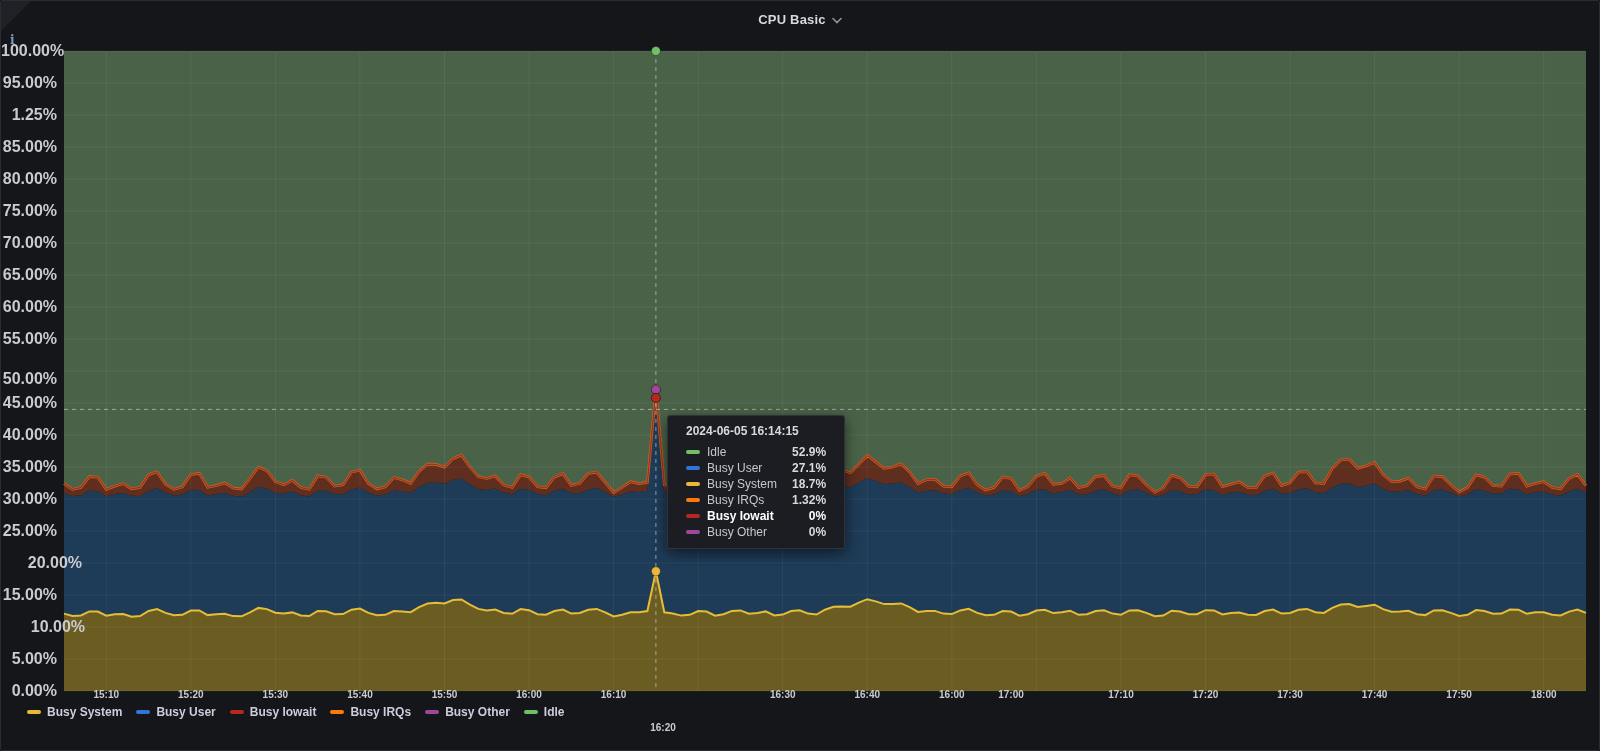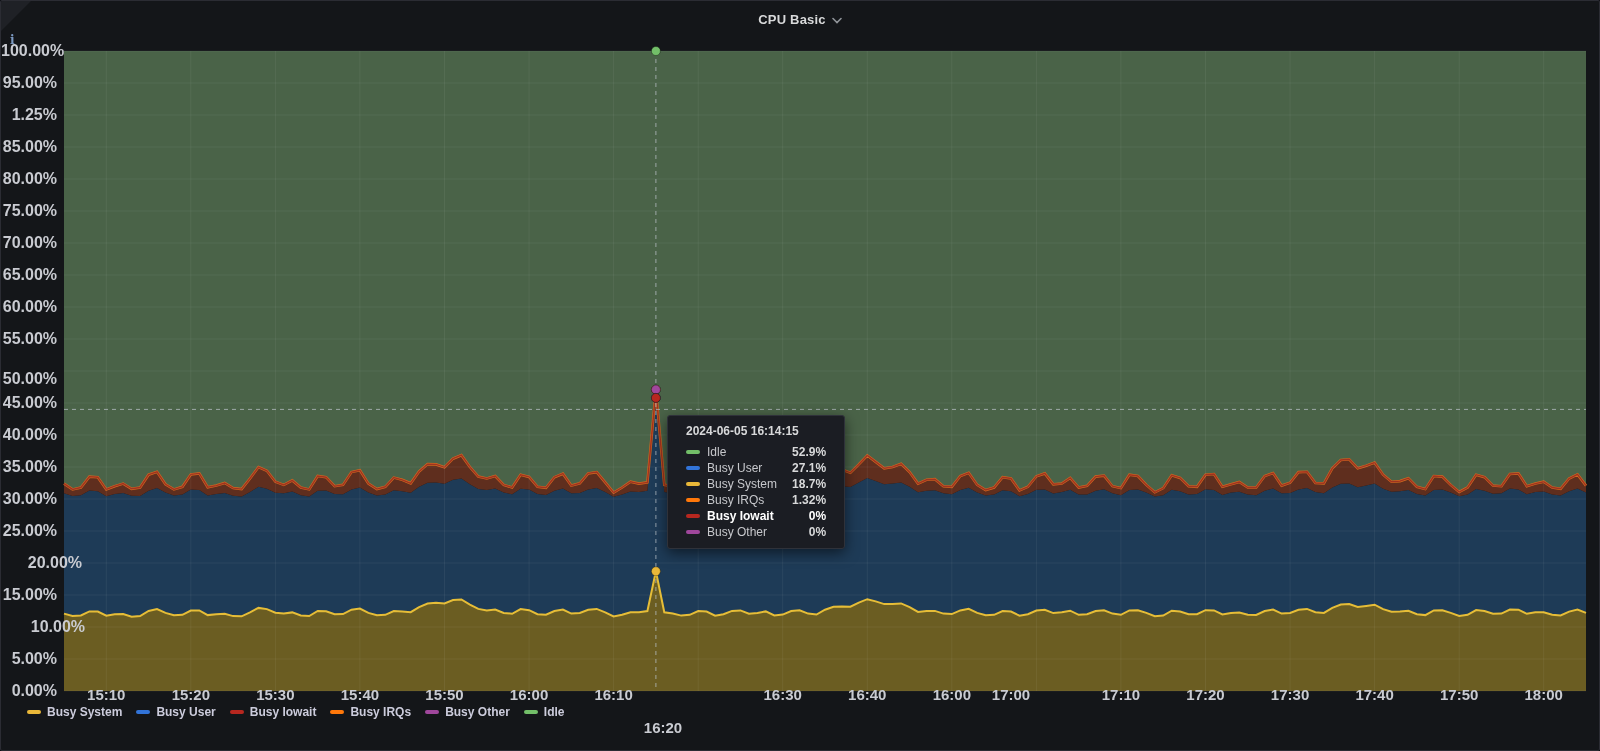--- a/index.html
+++ b/index.html
@@ -27,21 +27,21 @@
     position:absolute;top:3px;left:9px;color:#7c9ac2;font-size:12px;font-weight:700;
     font-family:"DejaVu Serif",serif;line-height:12px;
   }
   #chart-svg{position:absolute;left:63px;top:50px;overflow:visible;}
   .y-tick{
     position:absolute;left:0;width:56px;text-align:right;
     font-size:16px;font-weight:700;color:#c9cbd1;line-height:16px;
   }
   .x-tick{
     position:absolute;top:687px;width:64px;text-align:center;
-    font-size:15px;font-weight:700;color:#c9cbd1;line-height:14px;
+    font-size:10px;font-weight:700;color:#c9cbd1;line-height:14px;
   }
   .legend{
     position:absolute;left:26px;top:702px;height:18px;
     display:flex;align-items:center;gap:14px;
   }
   .legend-item{display:flex;align-items:center;gap:6px;cursor:pointer;}
   .legend-swatch{width:14px;height:4px;border-radius:2px;}
   .legend-label{font-size:12px;font-weight:700;color:#ccccdc;line-height:14px;}
   .tooltip{
     position:absolute;left:666px;top:414px;z-index:5;

